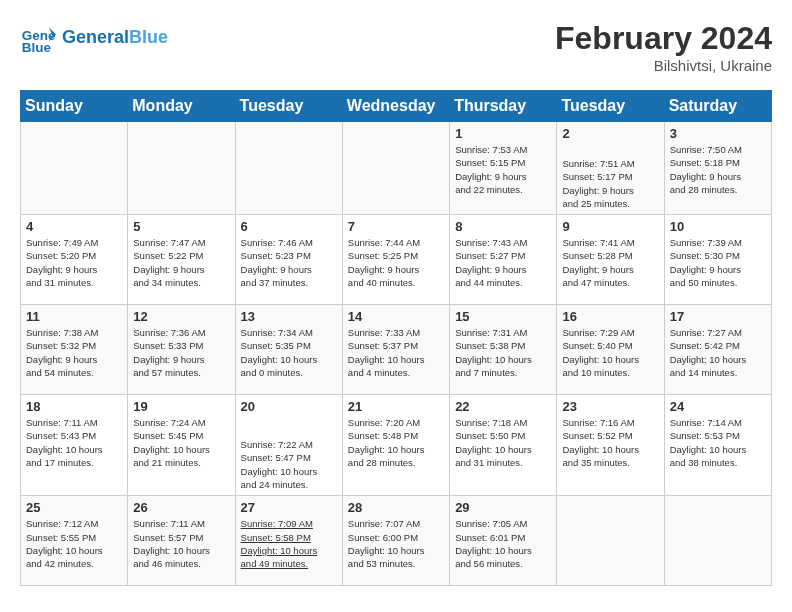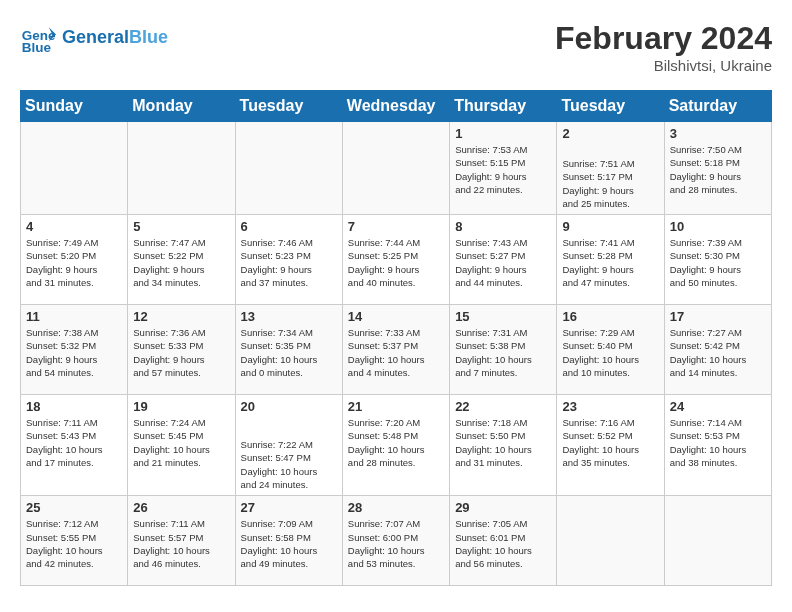--- a/index.html
+++ b/index.html
@@ -304,21 +304,21 @@
         </td>
         <td>
           <span class="day-num">26</span>
           <div class="day-detail" style="white-space: pre-line;">Sunrise: 7:11 AM
 Sunset: 5:57 PM
 Daylight: 10 hours
 and 46 minutes.</div>
         </td>
         <td>
           <span class="day-num">27</span>
-          <div class="day-detail" style="white-space: pre-line;">Sunrise: 7:09 AM
+          <div class="day-detail" style="white-space: pre-line; text-decoration: underline;">Sunrise: 7:09 AM
 Sunset: 5:58 PM
 Daylight: 10 hours
 and 49 minutes.</div>
         </td>
         <td>
           <span class="day-num">28</span>
           <div class="day-detail" style="white-space: pre-line;">Sunrise: 7:07 AM
 Sunset: 6:00 PM
 Daylight: 10 hours
 and 53 minutes.</div>

